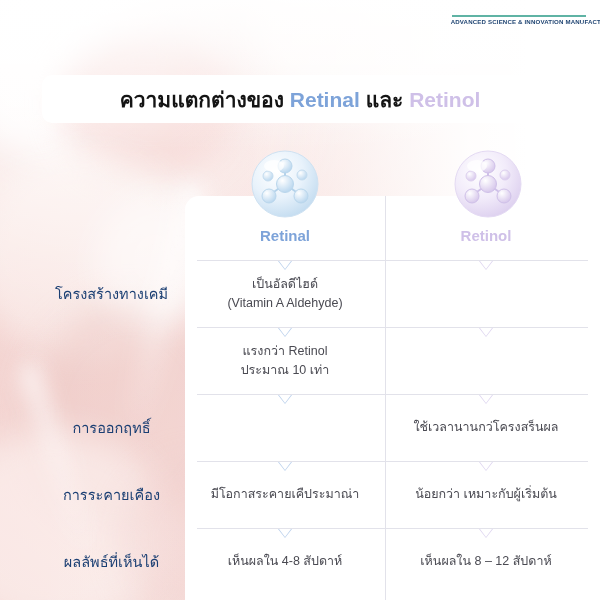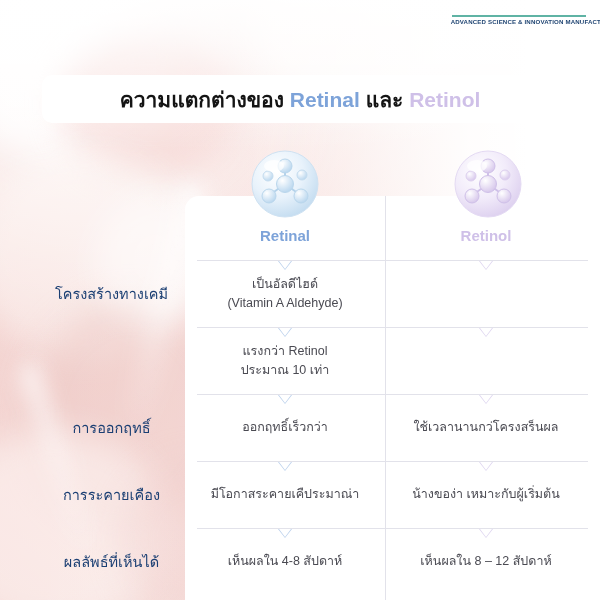--- a/index.html
+++ b/index.html
@@ -363,33 +363,32 @@
       <div class="cell left">แรงกว่า Retinol<br>ประมาณ 10 เท่า</div>
     </div>
 
     <div class="row">
       <div class="row-line"></div>
       <div class="tri left"></div>
       <div class="tri-inner left"></div>
       <div class="tri right"></div>
       <div class="tri-inner right"></div>
       <div class="row-label">การออกฤทธิ์</div>
-      <div class="cell left">ออกฤทธิ์เร็วกว่า</div>
       <div class="cell right">ใช้เวลานานกว่โครงสร็นผล</div>
     </div>
 
     <div class="row">
       <div class="row-line"></div>
       <div class="tri left"></div>
       <div class="tri-inner left"></div>
       <div class="tri right"></div>
       <div class="tri-inner right"></div>
       <div class="row-label">การระคายเคือง</div>
       <div class="cell left">มีโอกาสระคายเคืประมาณ่า</div>
-      <div class="cell right">น้างของ่า เหมาะกับผู้เริ่มต้น</div>
+      <div class="cell right">น้อยกว่า เหมาะกับผู้เริ่มต้น</div>
     </div>
 
     <div class="row">
       <div class="row-line"></div>
       <div class="tri left"></div>
       <div class="tri-inner left"></div>
       <div class="tri right"></div>
       <div class="tri-inner right"></div>
       <div class="row-label">ผลลัพธ์ที่เห็นได้</div>
       <div class="cell left">เห็นผลใน 4-8 สัปดาห์</div>

